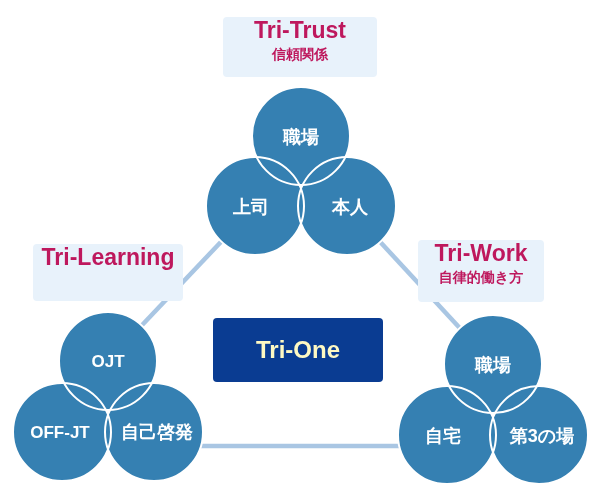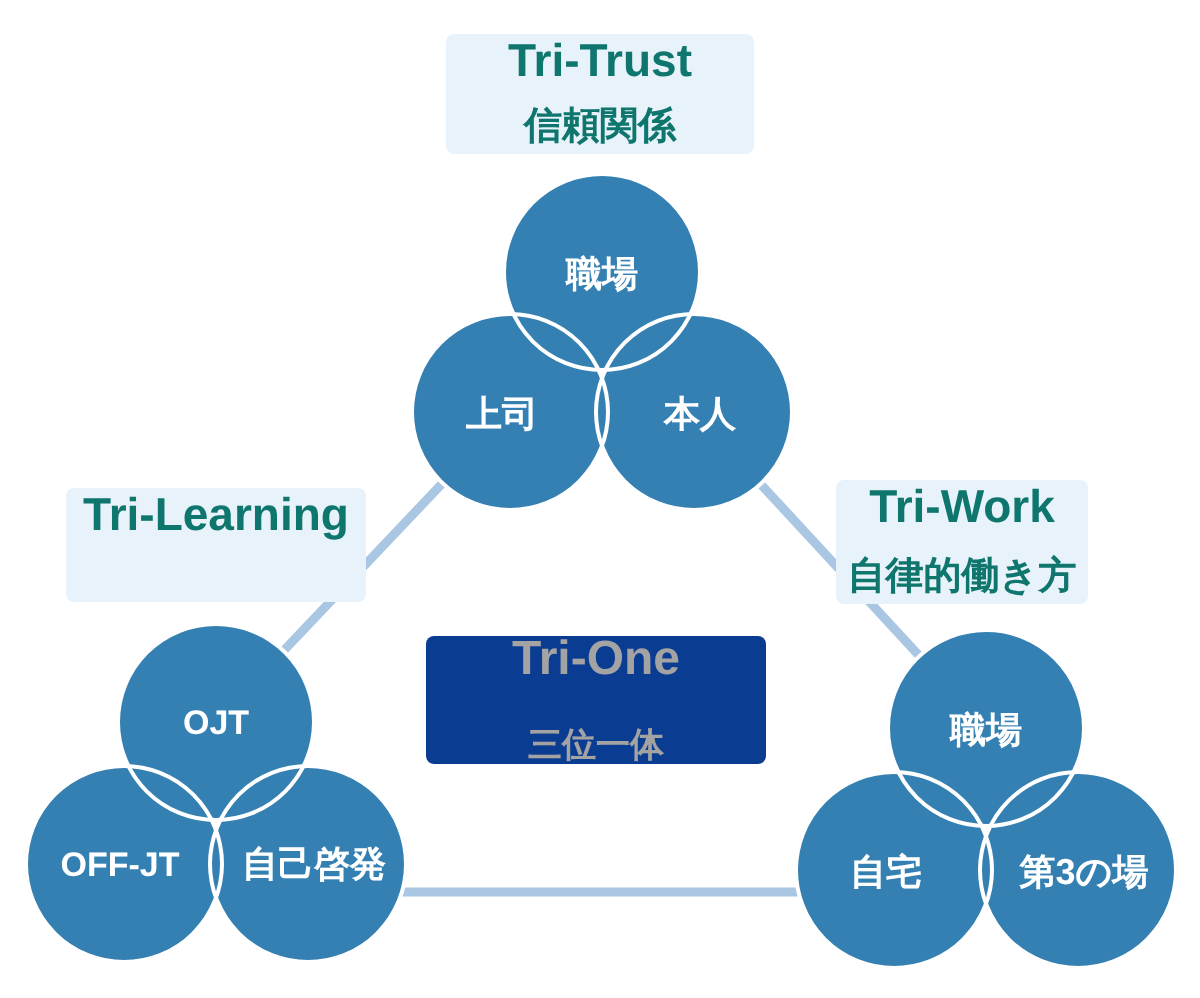--- a/index.html
+++ b/index.html
@@ -43,51 +43,51 @@
   .circle-text.latin {
     font-size: 17px;
   }
   .label-box {
     position: absolute;
     background: #e8f2fb;
     border-radius: 4px;
     display: flex;
     flex-direction: column;
     align-items: center;
-    justify-content: space-between;
+    justify-content: flex-start;
     text-align: center;
-    color: #0f766e;
+    color: #be185d;
   }
   .label-box .label-title {
     font-size: 23px;
     font-weight: bold;
     line-height: 1.2;
   }
   .label-box .label-sub {
-    font-size: 19px;
+    font-size: 14px;
     font-weight: bold;
     line-height: 1.3;
   }
   .label-trust    { left: 223px; top: 17px;  width: 154px; height: 60px; }
   .label-learning { left: 33px;  top: 244px; width: 150px; height: 57px; }
   .label-work     { left: 418px; top: 240px; width: 126px; height: 62px; }
   .center-box {
     position: absolute;
     left: 213px;
     top: 318px;
     width: 170px;
     height: 64px;
     background: #0a3c92;
     border-radius: 4px;
     display: flex;
     flex-direction: column;
     align-items: center;
     justify-content: center;
     text-align: center;
-    color: #a3a3a3;
+    color: #fef9c3;
     gap: 19px;
   }
   .center-box .center-title {
     font-size: 24px;
     font-weight: bold;
     line-height: 1.15;
   }
   .center-box .center-sub {
     font-size: 17px;
     font-weight: bold;
@@ -153,16 +153,15 @@
     <div class="label-title">Tri-Learning</div>
   </div>
 
   <div class="label-box label-work">
     <div class="label-title">Tri-Work</div>
     <div class="label-sub">自律的働き方</div>
   </div>
 
   <div class="center-box">
     <div class="center-title">Tri-One</div>
-    <div class="center-sub">三位一体</div>
   </div>
 
 </div>
 
 </body></html>

